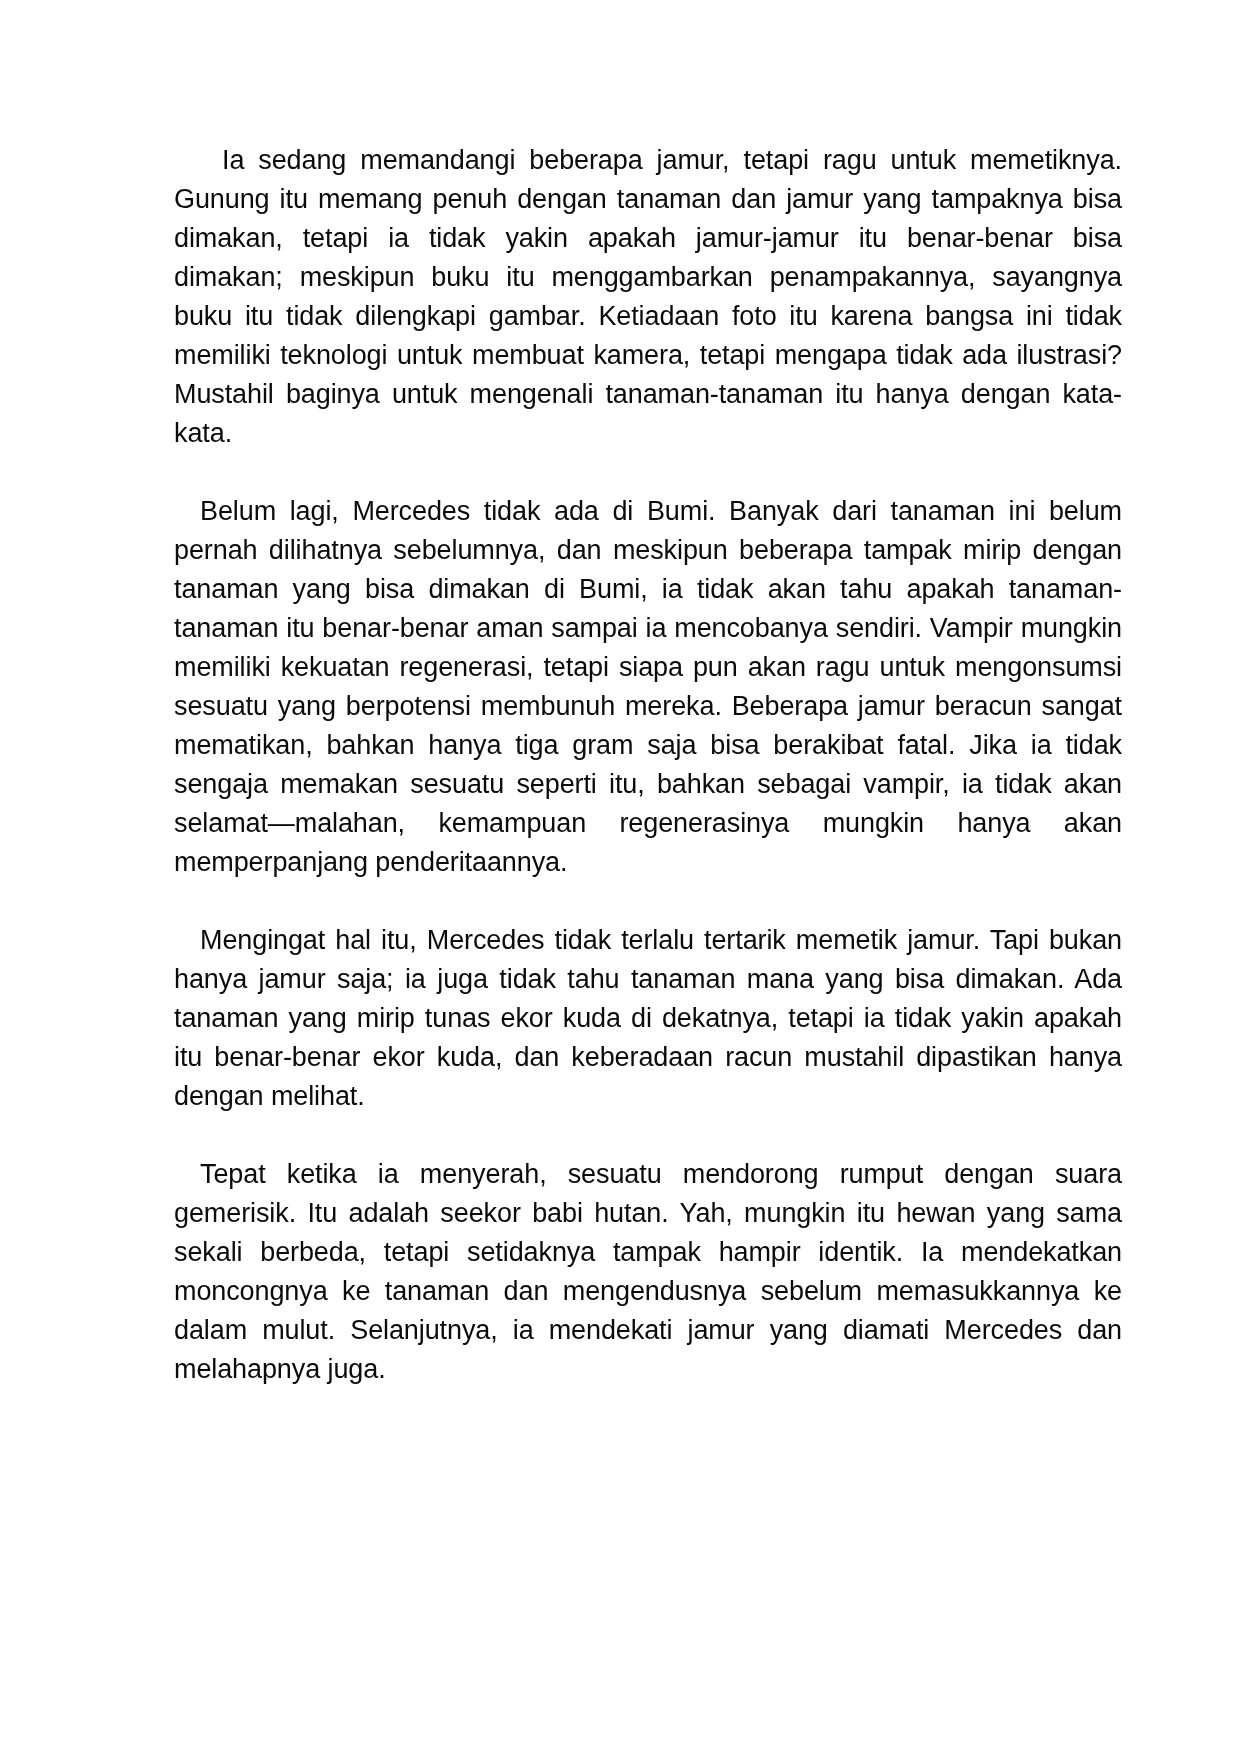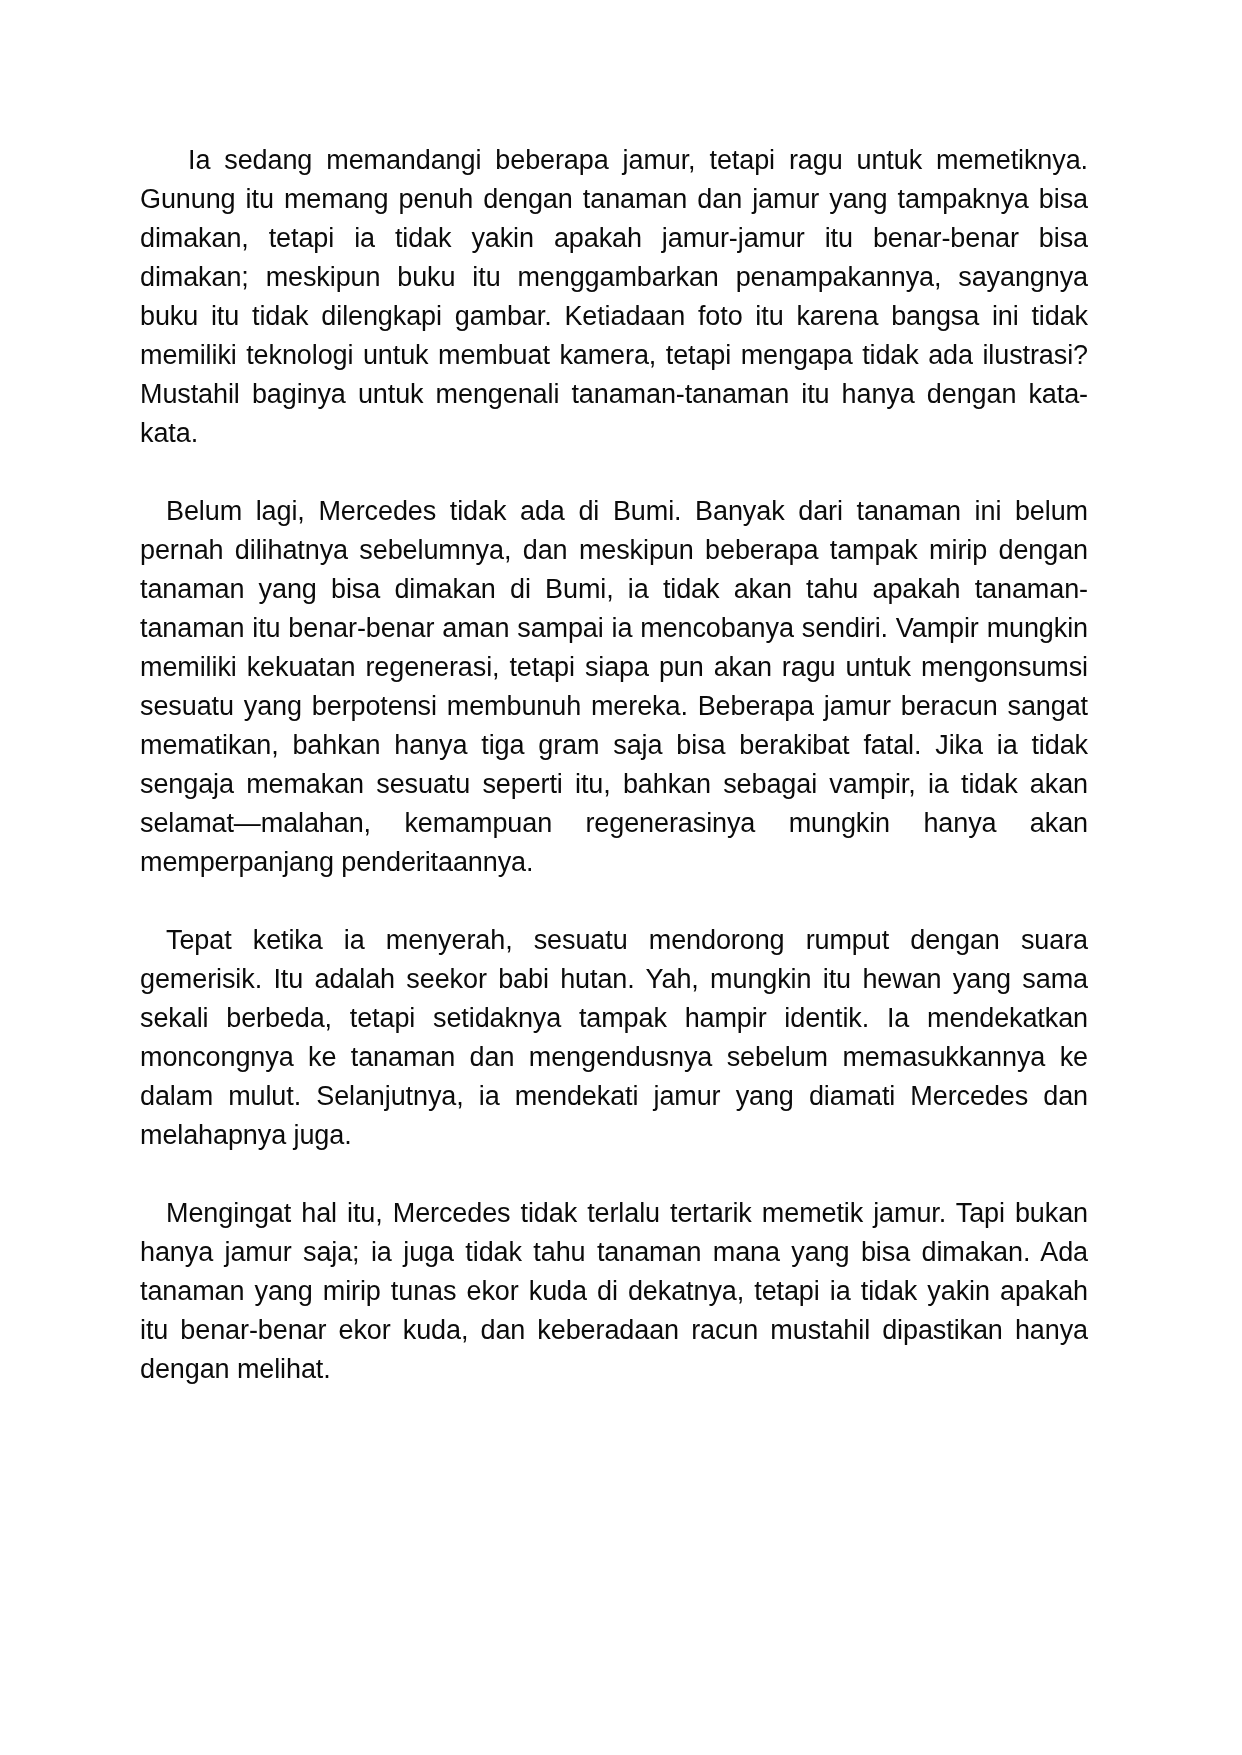--- a/index.html
+++ b/index.html
@@ -10,20 +10,21 @@
     width: 1242px;
     height: 1755px;
     background: #ffffff;
     position: relative;
     overflow: hidden;
   }
   .page {
     position: absolute;
     inset: 0;
     background: #ffffff;
+    margin-left: 34px;
   }
   .text-block {
     position: absolute;
     left: 140px;
     top: 141px;
     width: 948px;
     font-family: "Liberation Sans", sans-serif;
     font-size: 27px;
     line-height: 39px;
     color: #0b0b0b;
@@ -39,16 +40,16 @@
     text-indent: 48px;
   }
 </style>
 </head>
 <body>
 
 <div class="page">
   <div class="text-block">
     <p class="first">Ia sedang memandangi beberapa jamur, tetapi ragu untuk memetiknya. Gunung itu memang penuh dengan tanaman dan jamur yang tampaknya bisa dimakan, tetapi ia tidak yakin apakah jamur-jamur itu benar-benar bisa dimakan; meskipun buku itu menggambarkan penampakannya, sayangnya buku itu tidak dilengkapi gambar. Ketiadaan foto itu karena bangsa ini tidak memiliki teknologi untuk membuat kamera, tetapi mengapa tidak ada ilustrasi? Mustahil baginya untuk mengenali tanaman-tanaman itu hanya dengan kata-kata.</p>
     <p>Belum lagi, Mercedes tidak ada di Bumi. Banyak dari tanaman ini belum pernah dilihatnya sebelumnya, dan meskipun beberapa tampak mirip dengan tanaman yang bisa dimakan di Bumi, ia tidak akan tahu apakah tanaman-tanaman itu benar-benar aman sampai ia mencobanya sendiri. Vampir mungkin memiliki kekuatan regenerasi, tetapi siapa pun akan ragu untuk mengonsumsi sesuatu yang berpotensi membunuh mereka. Beberapa jamur beracun sangat mematikan, bahkan hanya tiga gram saja bisa berakibat fatal. Jika ia tidak sengaja memakan sesuatu seperti itu, bahkan sebagai vampir, ia tidak akan selamat—malahan, kemampuan regenerasinya mungkin hanya akan memperpanjang penderitaannya.</p>
+    <p>Mengingat hal itu, Mercedes tidak terlalu tertarik memetik jamur. Tapi bukan hanya jamur saja; ia juga tidak tahu tanaman mana yang bisa dimakan. Ada tanaman yang mirip tunas ekor kuda di dekatnya, tetapi ia tidak yakin apakah itu benar-benar ekor kuda, dan keberadaan racun mustahil dipastikan hanya dengan melihat.</p>
     <p>Tepat ketika ia menyerah, sesuatu mendorong rumput dengan suara gemerisik. Itu adalah seekor babi hutan. Yah, mungkin itu hewan yang sama sekali berbeda, tetapi setidaknya tampak hampir identik. Ia mendekatkan moncongnya ke tanaman dan mengendusnya sebelum memasukkannya ke dalam mulut. Selanjutnya, ia mendekati jamur yang diamati Mercedes dan melahapnya juga.</p>
-    <p>Mengingat hal itu, Mercedes tidak terlalu tertarik memetik jamur. Tapi bukan hanya jamur saja; ia juga tidak tahu tanaman mana yang bisa dimakan. Ada tanaman yang mirip tunas ekor kuda di dekatnya, tetapi ia tidak yakin apakah itu benar-benar ekor kuda, dan keberadaan racun mustahil dipastikan hanya dengan melihat.</p>
   </div>
 </div>
 
 </body></html>

